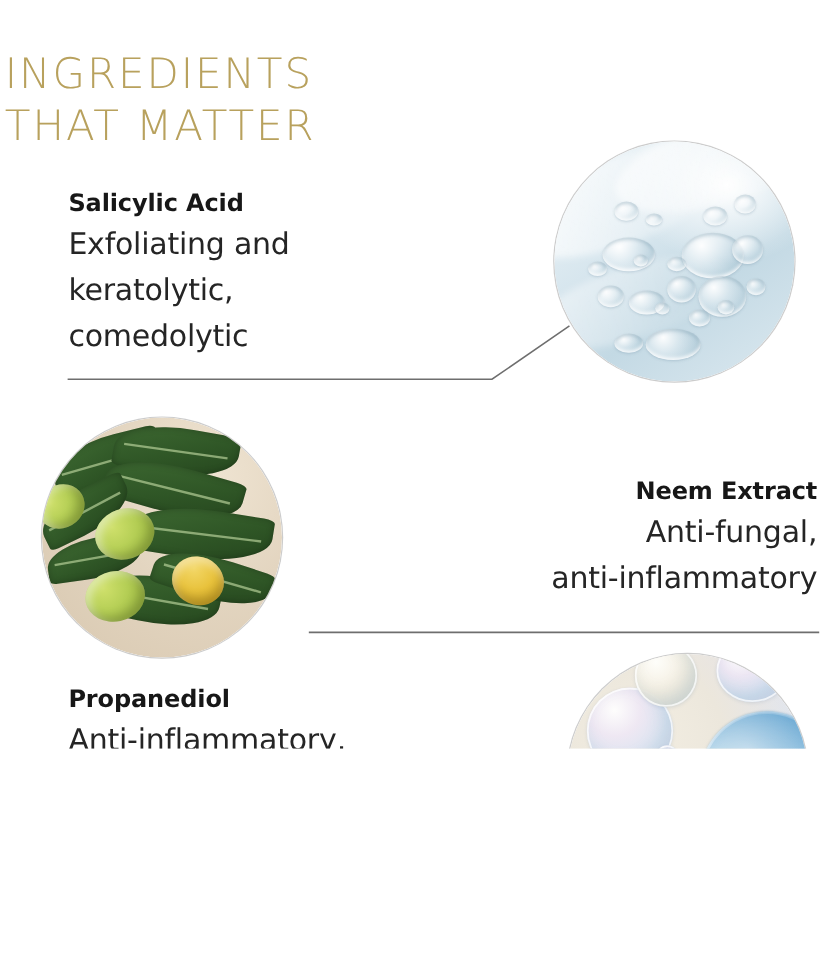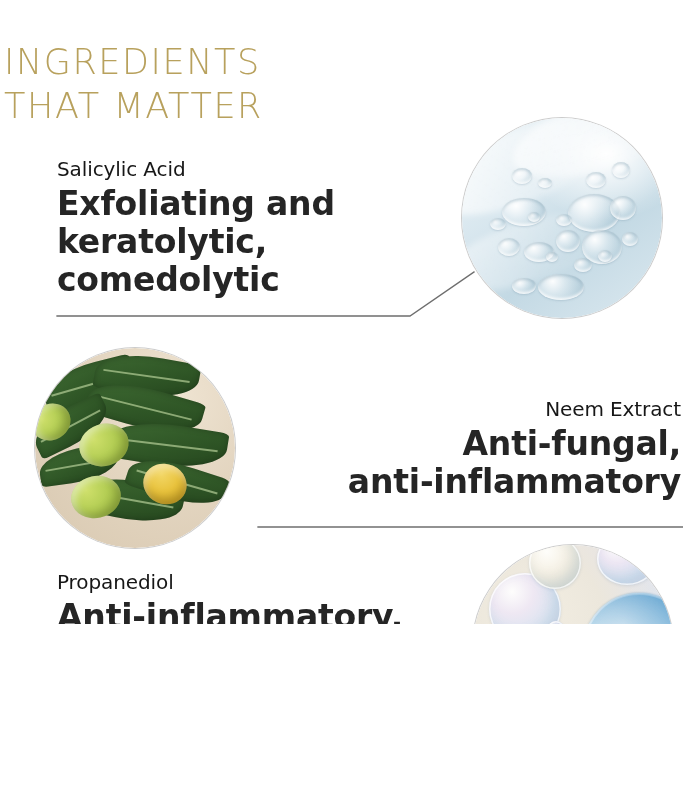--- a/index.html
+++ b/index.html
@@ -33,31 +33,31 @@
     white-space: pre-line;
   }
 
   
   .ing-block {
     position: absolute;
     color: #1b1b1b;
   }
   .ing-name {
     font-family: "DejaVu Sans", sans-serif;
-    font-weight: 400;
+    font-weight: 700;
     font-size: 20px;
     line-height: 28px;
     letter-spacing: -0.1px;
     color: #171717;
     margin: 0 0 2px 0;
   }
   .ing-desc {
     font-family: "DejaVu Sans", sans-serif;
-    font-weight: 700;
-    font-size: 33px;
+    font-weight: 400;
+    font-size: 25px;
     line-height: 38px;
     letter-spacing: -0.2px;
     color: #252525;
     white-space: pre-line;
     margin: 0;
   }
 
   #block-salicylic { left: 57px; top: 155px; width: 330px; }
   #block-neem      { right: 2px;  top: 395px; width: 400px; text-align: right; }
   #block-propan    { left: 57px; top: 568px; width: 360px; }

